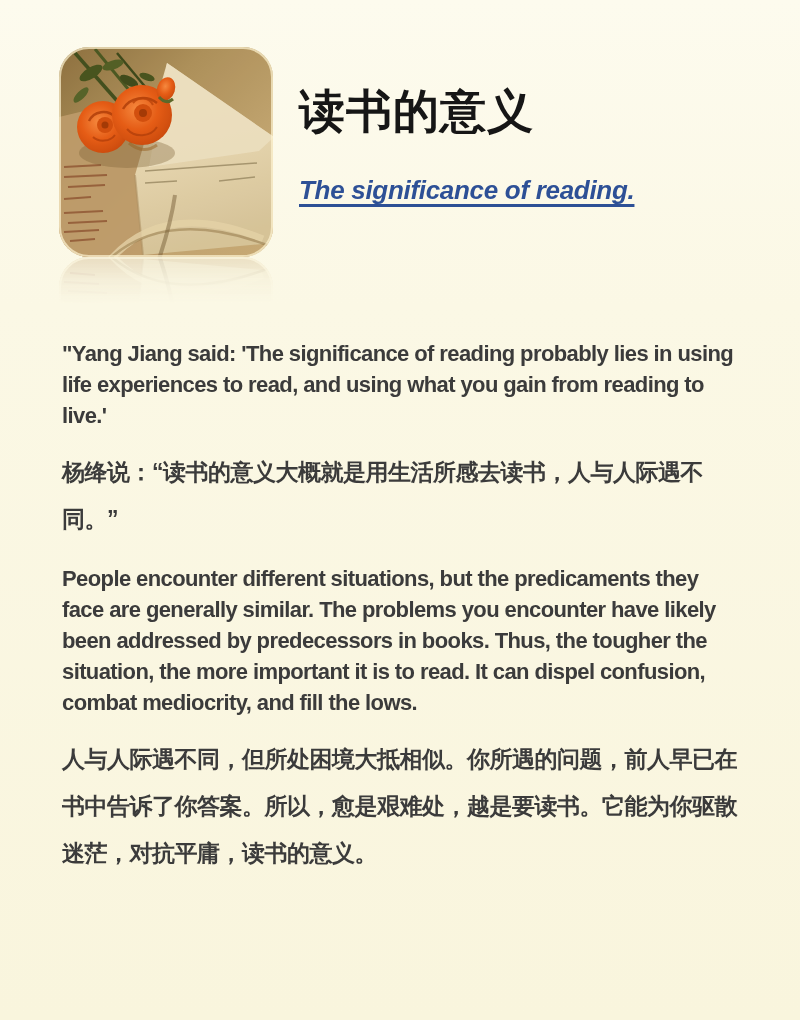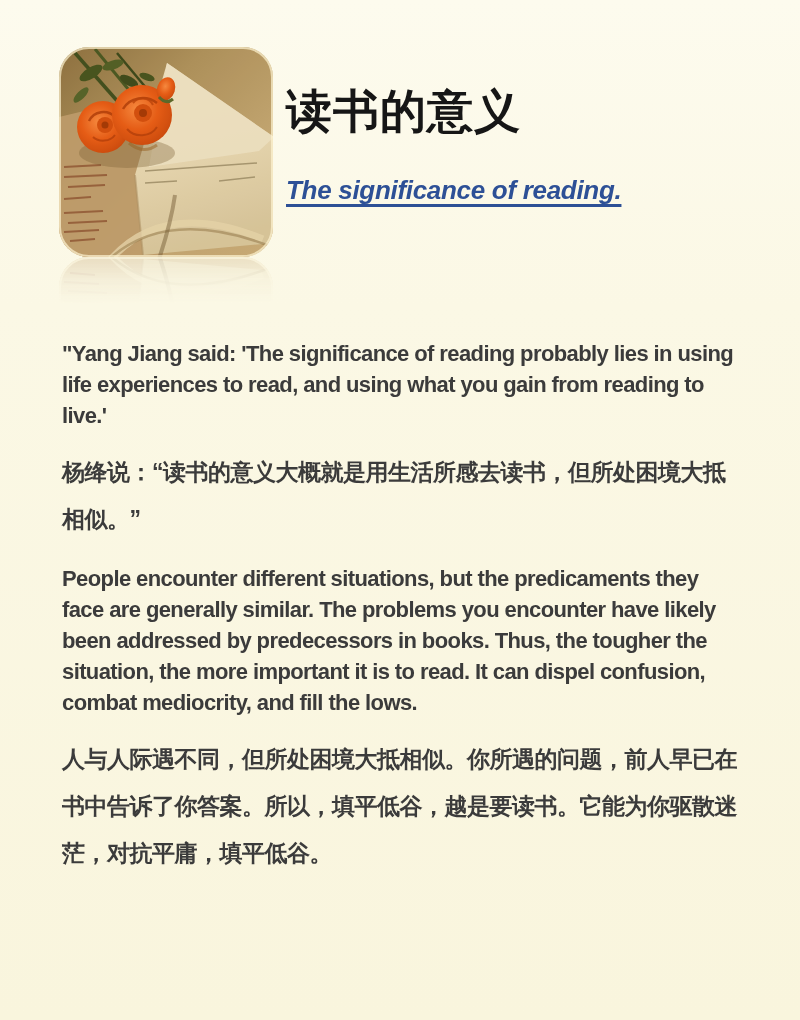--- a/index.html
+++ b/index.html
@@ -25,21 +25,21 @@
   .photo-reflection {
     height: 52px;
     overflow: hidden;
     opacity: 0.55;
     -webkit-mask-image: linear-gradient(to bottom, rgba(0,0,0,0.55) 0%, rgba(0,0,0,0.18) 45%, transparent 90%);
     mask-image: linear-gradient(to bottom, rgba(0,0,0,0.55) 0%, rgba(0,0,0,0.18) 45%, transparent 90%);
   }
   .photo-reflection svg { transform: scaleY(-1); display: block; }
 
   .title-block {
-    position: absolute; left: 286px; top: 84px;
+    position: absolute; left: 299px; top: 84px;
   }
   .page-title {
     font-size: 46px;
     font-weight: 700;
     color: #161616;
     letter-spacing: 1px;
     line-height: 1.18;
     margin: 0;
   }
   .page-subtitle {
@@ -187,18 +187,18 @@
 
     <div class="title-block">
       <h1 class="page-title">读书的意义</h1>
       <br>
       <span class="page-subtitle">The significance of reading.</span>
     </div>
   </div>
 
   <div class="content">
     <p class="en">"Yang Jiang said: 'The significance of reading probably lies in using life experiences to read, and using what you gain from reading to live.'</p>
-    <p class="zh">杨绛说：“读书的意义大概就是用生活所感去读书，但所处困境大抵相似。”</p>
+    <p class="zh">杨绛说：“读书的意义大概就是用生活所感去读书，人与人际遇不同。”</p>
     <p class="en">People encounter different situations, but the predicaments they face are generally similar. The problems you encounter have likely been addressed by predecessors in books. Thus, the tougher the situation, the more important it is to read. It can dispel confusion, combat mediocrity, and fill the lows.</p>
-    <p class="zh">人与人际遇不同，但所处困境大抵相似。你所遇的问题，前人早已在书中告诉了你答案。所以，填平低谷，越是要读书。它能为你驱散迷茫，对抗平庸，填平低谷。</p>
+    <p class="zh">人与人际遇不同，但所处困境大抵相似。你所遇的问题，前人早已在书中告诉了你答案。所以，愈是艰难处，越是要读书。它能为你驱散迷茫，对抗平庸，读书的意义。</p>
   </div>
 
 </div>
 
 </body></html>

